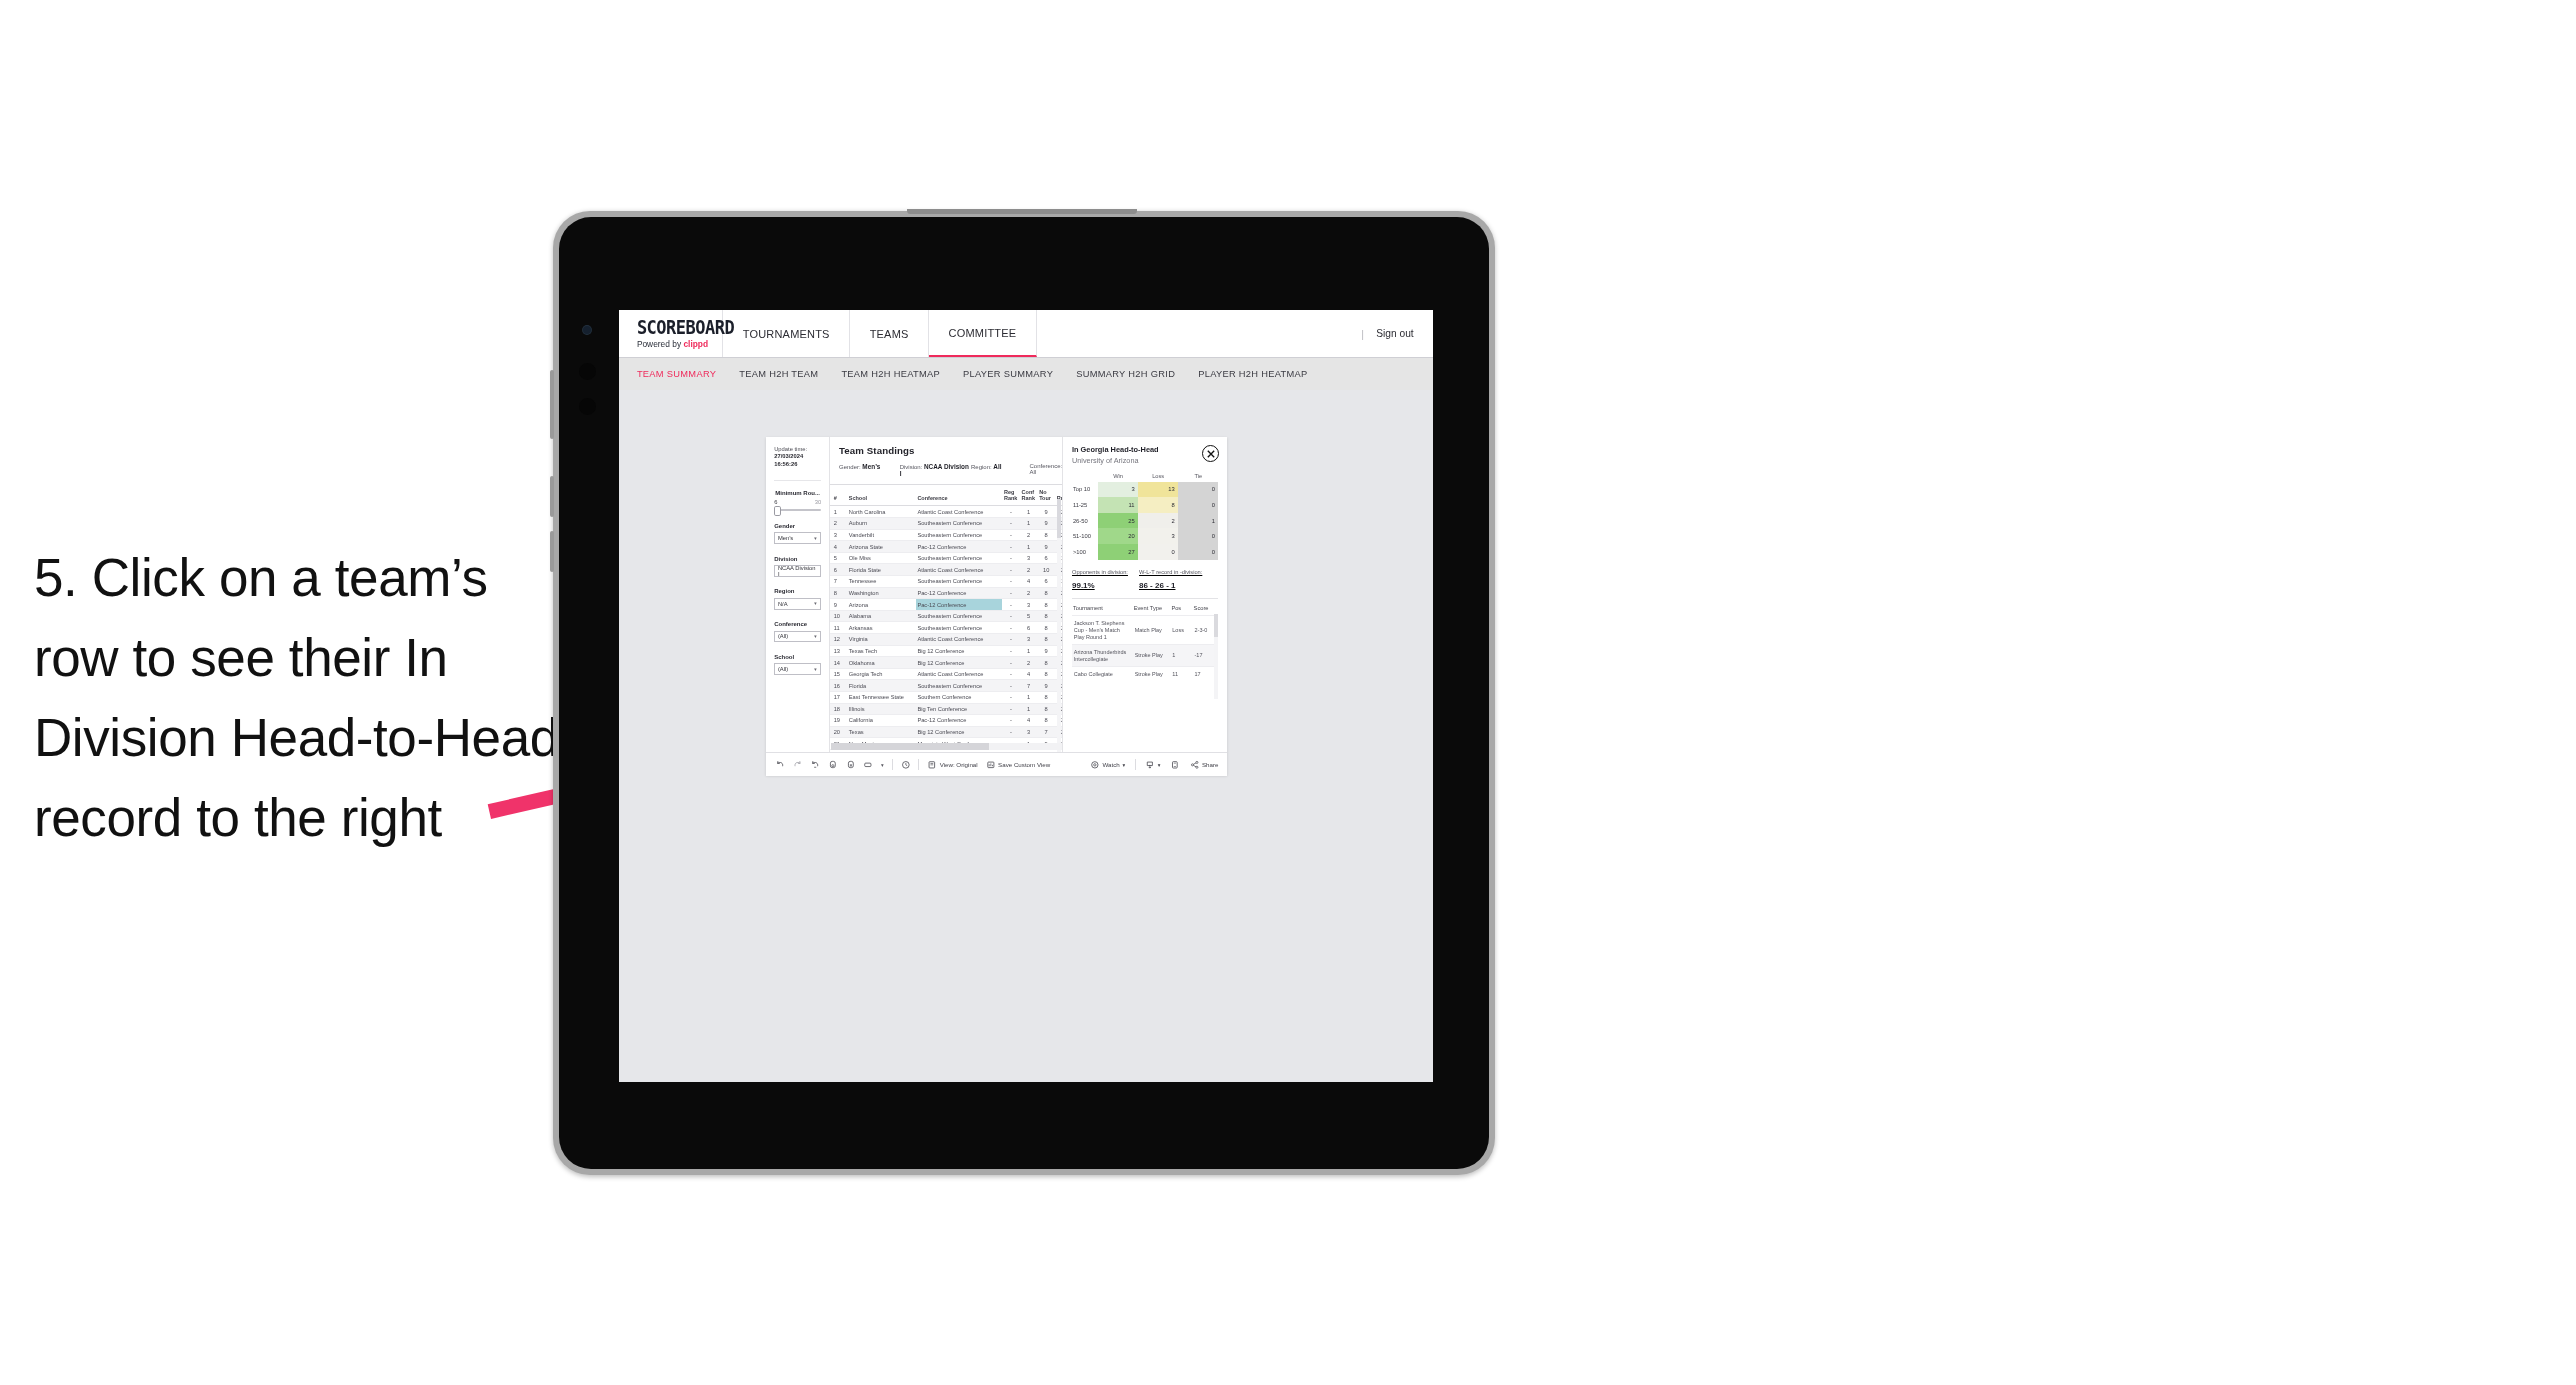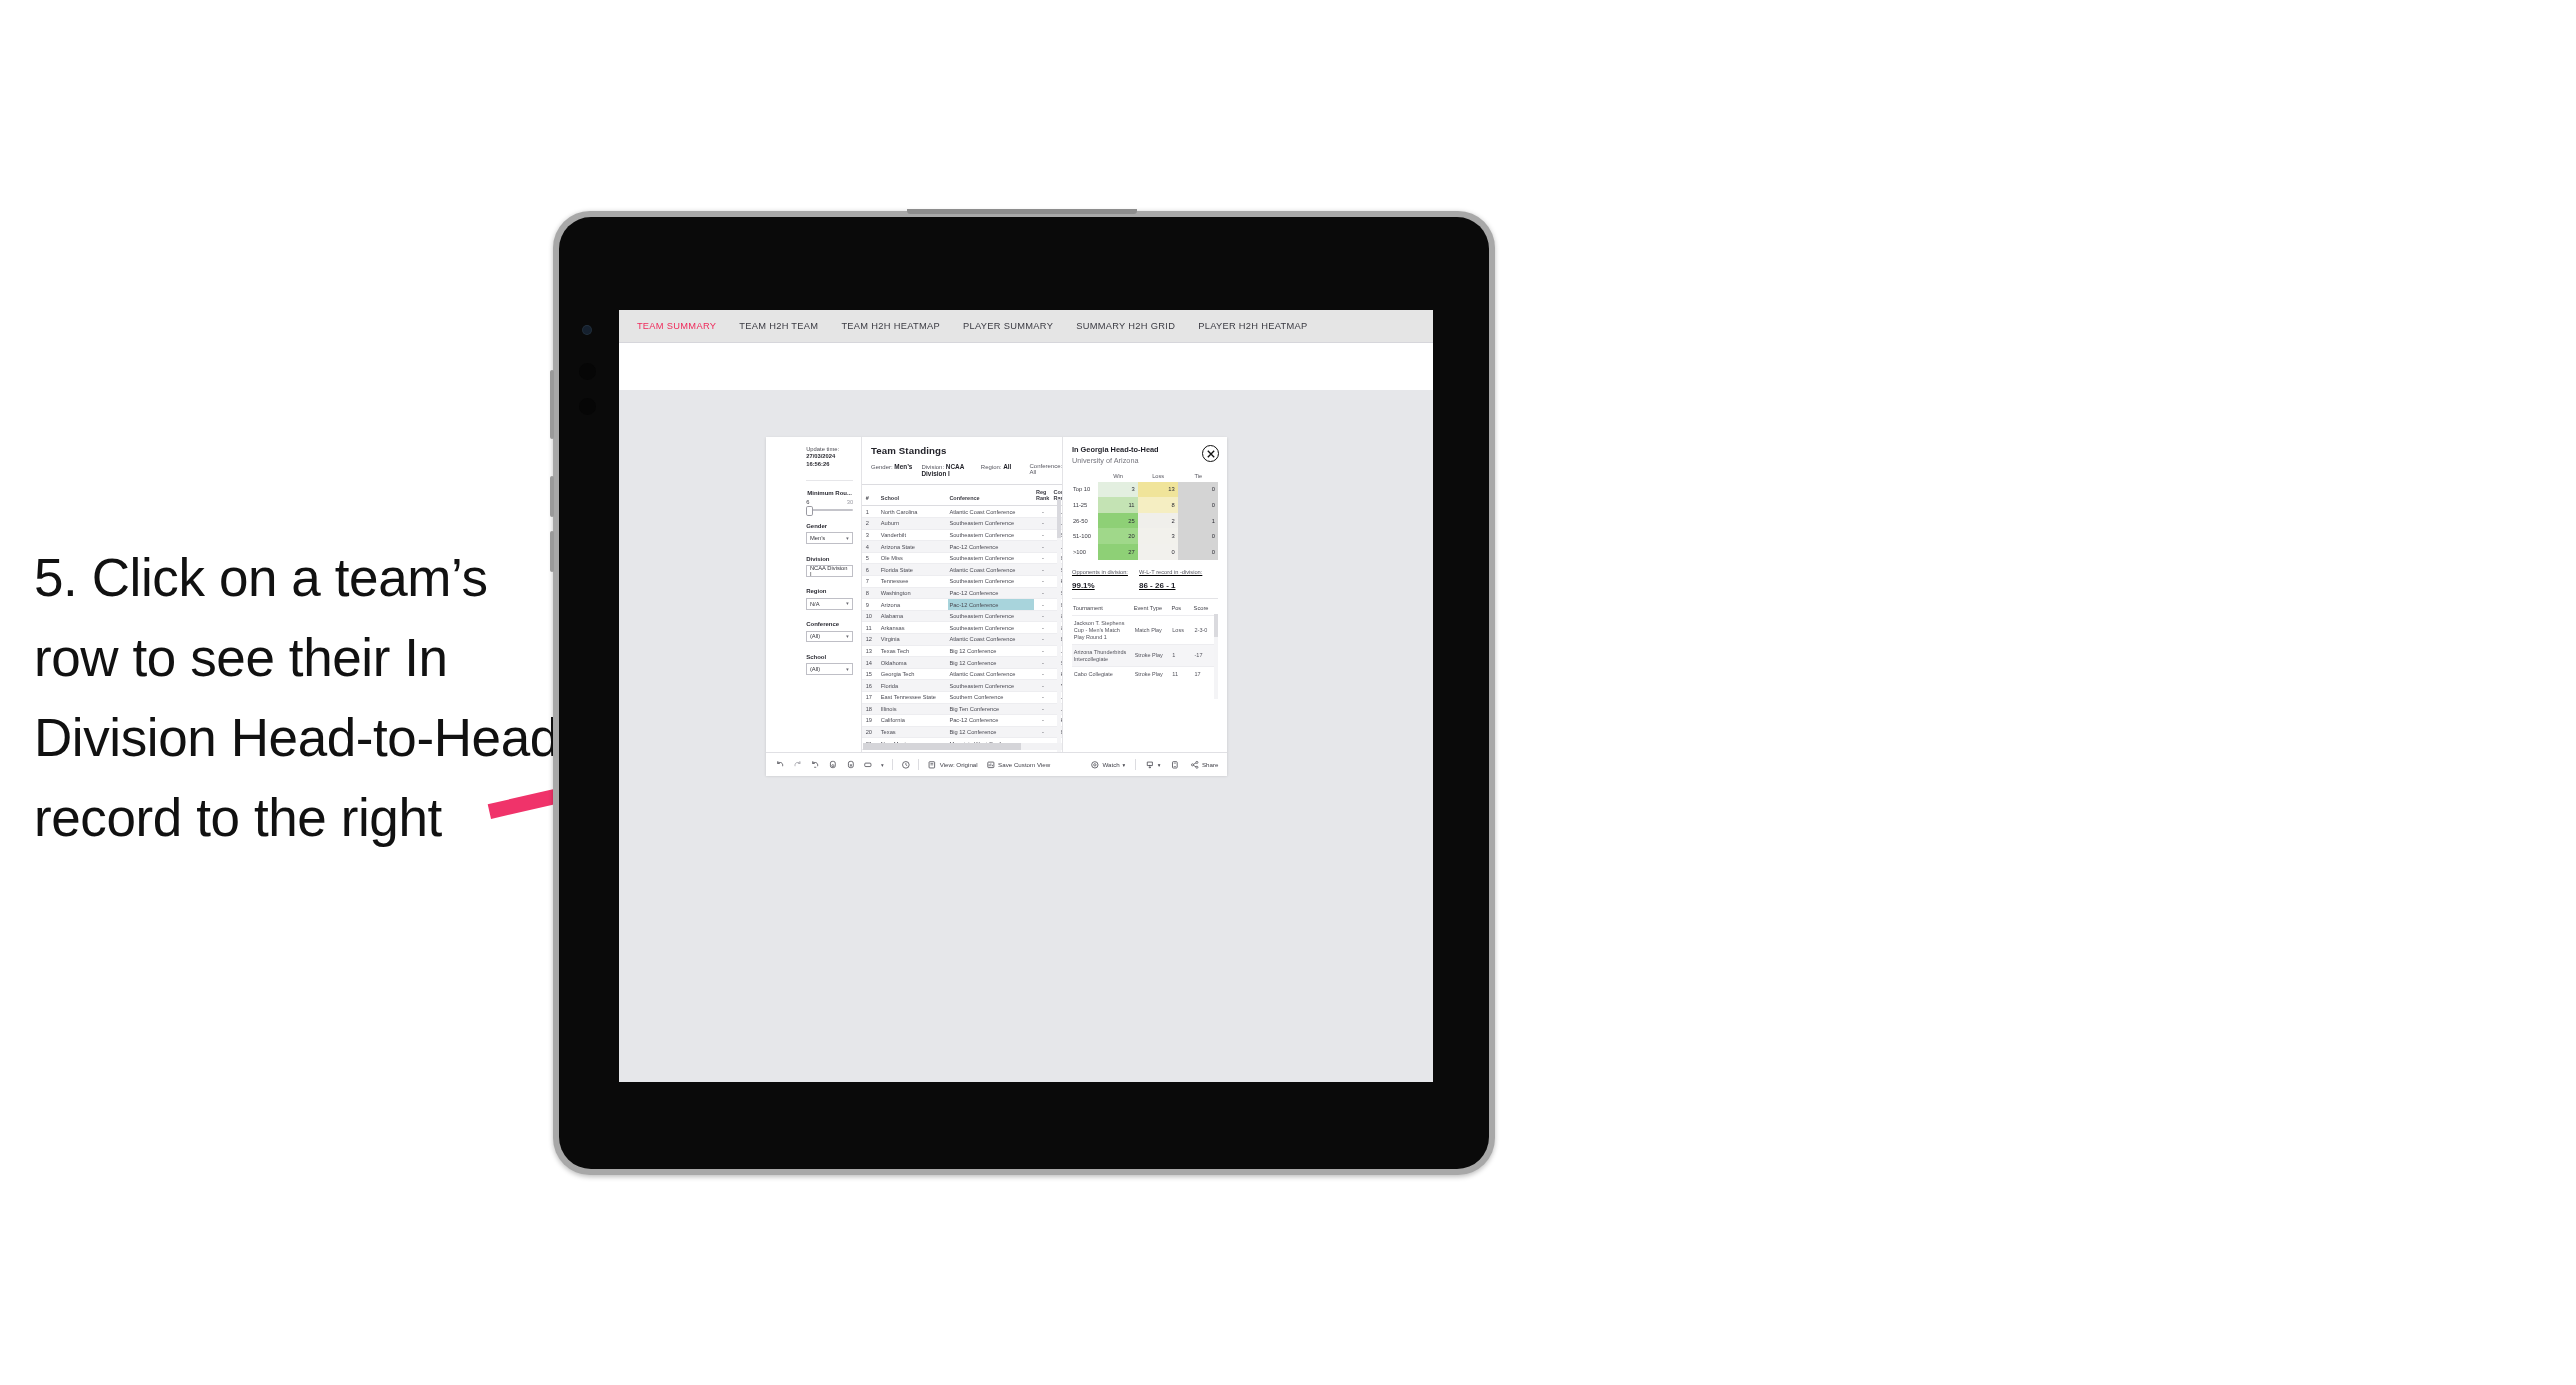--- a/index.html
+++ b/index.html
@@ -72,21 +72,21 @@
   }
   .subtab{font-size:9.3px;color:#3a3a42;letter-spacing:0.3px;cursor:pointer;white-space:nowrap;}
   .subtab.active{color:#ef2a5b;}
 
   
   #viz-area{position:absolute;left:0;top:80px;right:0;bottom:0;background:#e6e7ea;}
   #viz-card{
     position:absolute;left:147px;top:47px;width:461px;height:339px;
     background:#fff;box-shadow:0 0.9px 2.7px rgba(0,0,0,.15);display:flex;flex-direction:column;
   }
-  #viz-body{flex:1;display:flex;min-height:0;margin-left:32px;}
+  #viz-body{flex:1;display:flex;min-height:0;}
 
   
   #filters{width:64px;border-right:0.9px solid #e3e3e6;padding:8.8px 8px 0 8px;box-sizing:border-box;
     font-size:5.8px;color:#3f3f46;background:#fff;}
   #update-time{line-height:7.5px;color:#4a4a52;}
   #update-time b{font-weight:bold;color:#2a2a31;}
   #filters hr{border:0;border-top:0.9px solid #e6e6e9;margin:11.5px 0 8.8px 0;}
   .f-group{margin-bottom:11.5px;}
   .f-label{font-weight:bold;font-size:6px;color:#2b2b33;margin-bottom:3.5px;}
   .f-label.centered{text-align:center;}
@@ -191,20 +191,35 @@
   <div class="side-btn" id="btn-power"></div>
   <div class="side-btn" id="btn-vol1"></div>
   <div class="side-btn" id="btn-vol2"></div>
   <div id="tablet-inner">
     <div id="cam-dot"></div>
     <div class="lens-dot" id="lens1"></div>
     <div class="lens-dot" id="lens2"></div>
 
     <div id="screen">
 
+      <div id="app-header">
+        <div id="brand">
+          <div id="brand-title">SCOREBOARD</div>
+          <div id="brand-sub"><span>Powered by </span><b>clippd</b></div>
+        </div>
+        <div class="top-nav">
+          <div class="top-nav-item">TOURNAMENTS</div>
+          <div class="top-nav-item">TEAMS</div>
+          <div class="top-nav-item active">COMMITTEE</div>
+        </div>
+        <div id="header-right">
+          <span id="header-div">|</span>
+          <span id="signout">Sign out</span>
+        </div>
+      </div>
 
       <div id="subtabs">
         <div class="subtab active">TEAM SUMMARY</div>
         <div class="subtab">TEAM H2H TEAM</div>
         <div class="subtab">TEAM H2H HEATMAP</div>
         <div class="subtab">PLAYER SUMMARY</div>
         <div class="subtab">SUMMARY H2H GRID</div>
         <div class="subtab">PLAYER H2H HEATMAP</div>
       </div>
 

